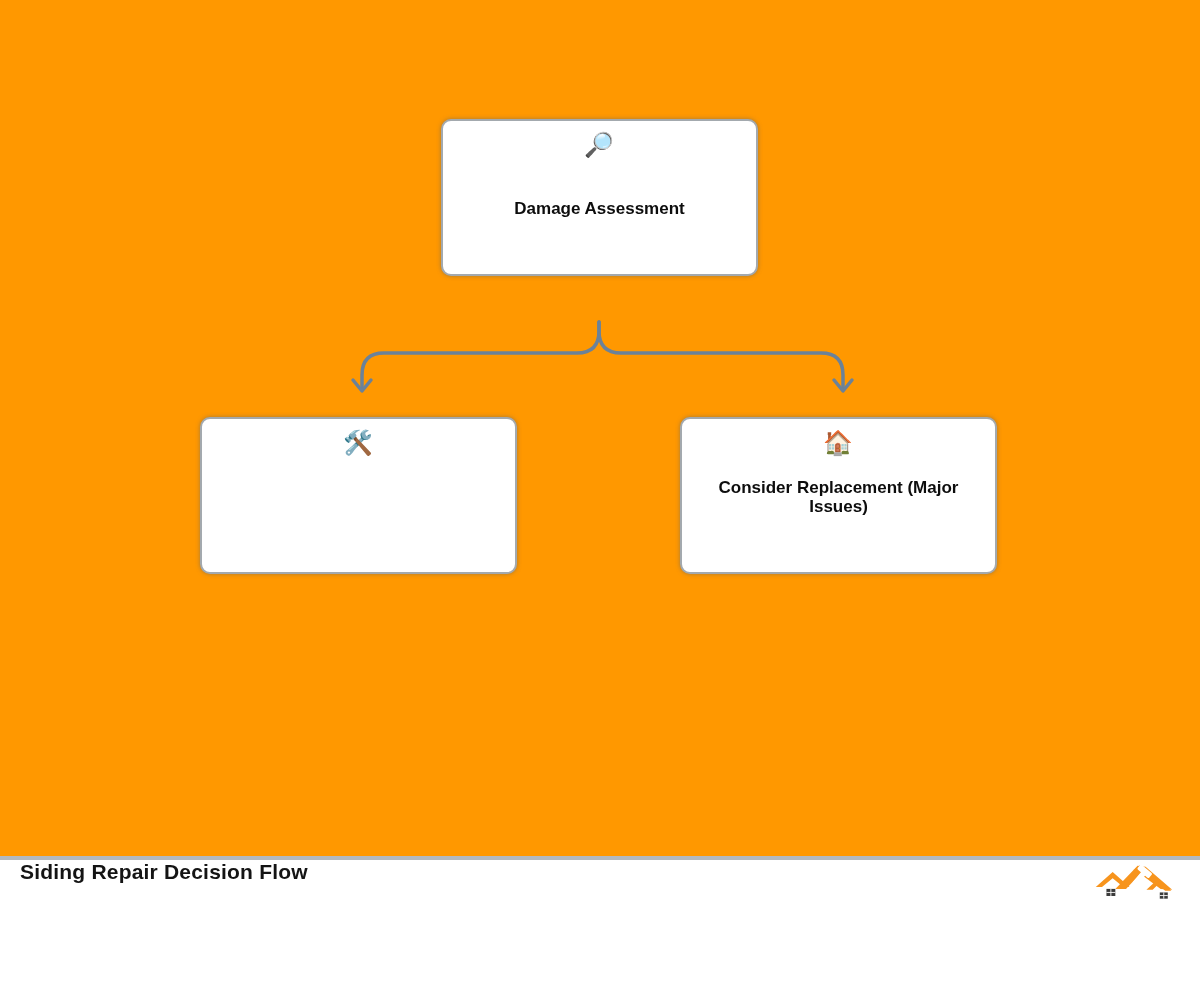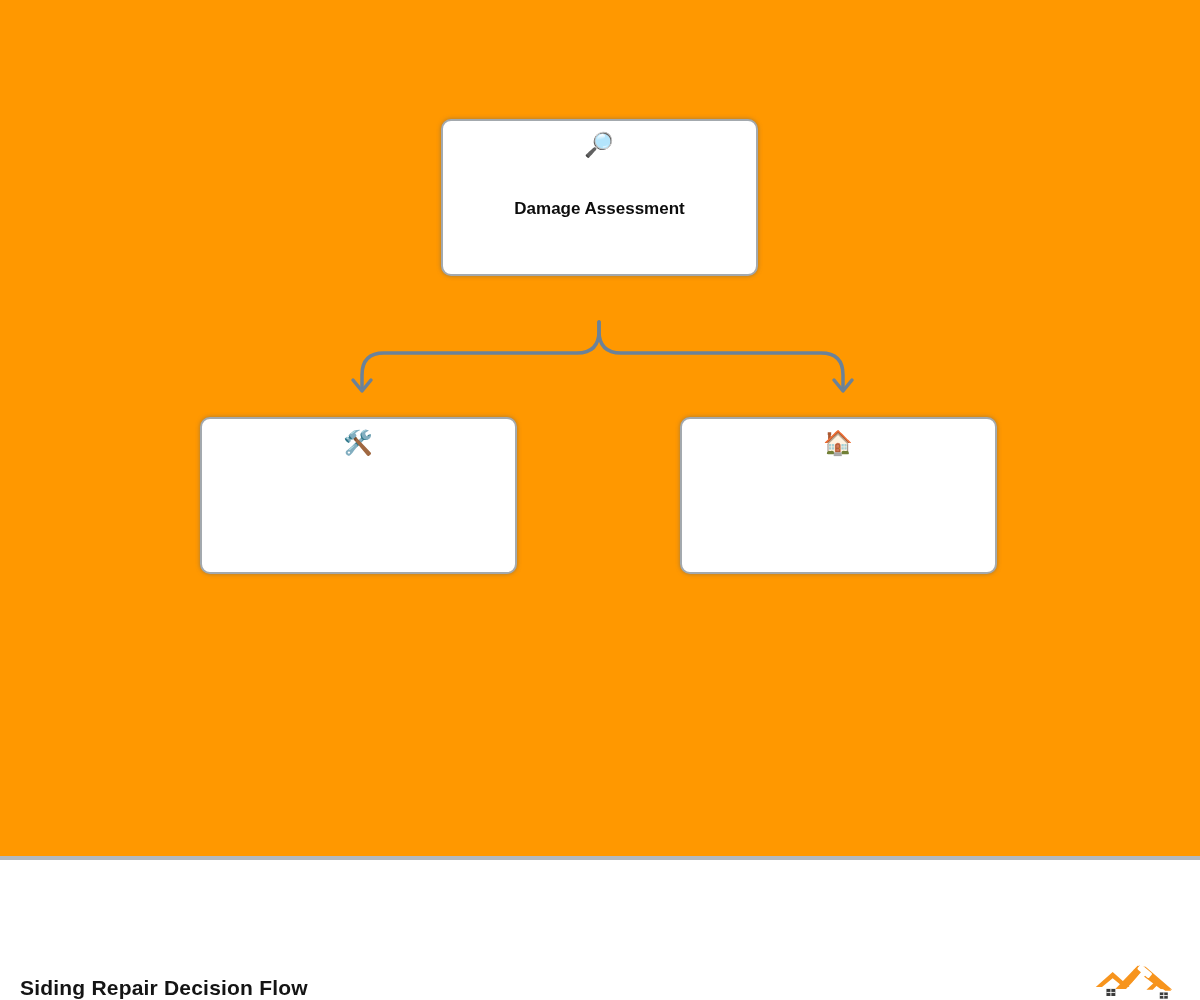--- a/index.html
+++ b/index.html
@@ -36,21 +36,21 @@
     color:#0d0d0d;
   }
   #node-root{left:441px;top:119px;}
   #node-left{left:200px;top:417px;}
   #node-right{left:680px;top:417px;}
   .footer{
     position:absolute;left:0;bottom:0;width:1200px;height:140px;
     background:#ffffff;
     border-top:4px solid var(--footer-border,#b3b9bf);
     box-sizing:content-box;
-    display:flex;align-items:flex-end;justify-content:space-between;
+    display:flex;align-items:flex-start;justify-content:space-between;
   }
   .footer-title{
     margin-left:20px;font-size:21px;font-weight:bold;color:#141414;
     letter-spacing:.2px;
   }
   .footer-logo{margin-right:26px;width:80px;height:40px;}
 </style>
 </head>
 <body>
 
@@ -69,20 +69,21 @@
       <div class="node-icon">🔎</div>
       <div class="node-label">Damage Assessment</div>
     </div>
 
     <div class="node" id="node-left">
       <div class="node-icon">🛠️</div>
     </div>
 
     <div class="node" id="node-right">
       <div class="node-icon">🏠</div>
+      <div class="node-label">Consider Replacement (Major Issues)</div>
     </div>
 
   </div>
 
   <div class="footer">
     <div class="footer-title">Siding Repair Decision Flow</div>
 
     <svg class="footer-logo" viewBox="0 0 90 44">
 
       <polygon class="logo-orange" points="24,32 49,6 58,7 88,33 75,32 52,15 36,32" fill="#f7941d"></polygon>

